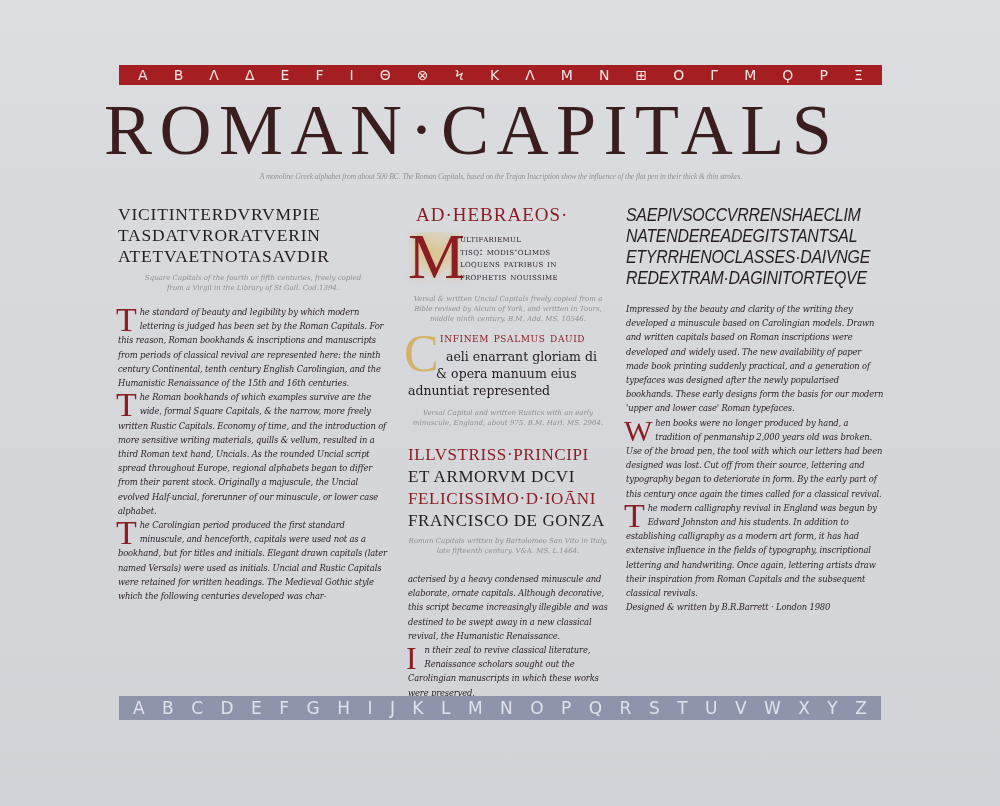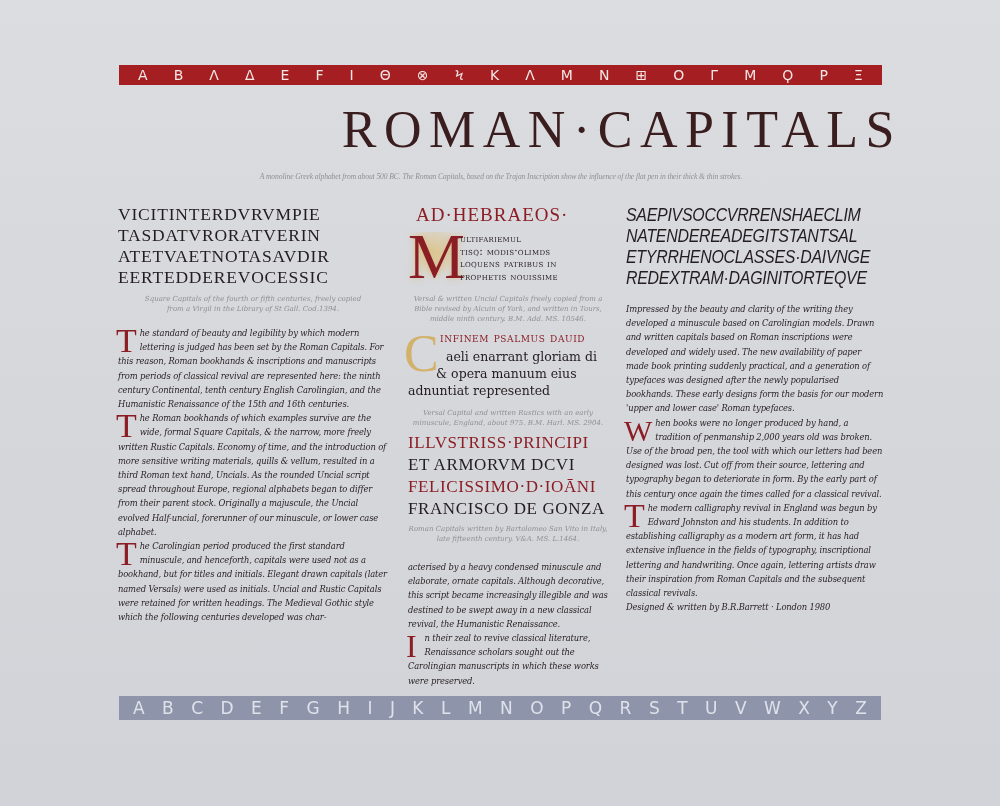--- a/index.html
+++ b/index.html
@@ -18,23 +18,23 @@
     position:absolute; left:119px; top:65px; width:763px; height:20px;
     background:#a51f22;
     display:flex; justify-content:space-around; align-items:center;
     padding:0 6px; box-sizing:border-box;
   }
   .greek-band span {
     color:#f2e7e6; font-family:"DejaVu Sans", sans-serif; font-size:14px; line-height:20px;
     font-weight:normal;
   }
   .title {
-    position:absolute; left:132px; top:92px; width:770px; height:76px;
-    font-family:"Liberation Serif", serif; font-size:52px; line-height:76px;
-    letter-spacing:7.5px; color:#3a1d1e; text-align:right; white-space:nowrap;
+    position:absolute; left:104px; top:92px; width:770px; height:76px;
+    font-family:"Liberation Serif", serif; font-size:72px; line-height:76px;
+    letter-spacing:7.5px; color:#3a1d1e; text-align:left; white-space:nowrap;
   }
   .subtitle {
     position:absolute; left:116px; top:172px; width:770px;
     font-family:Liberation Serif, serif; font-style:italic;
     font-size:7.6px; color:#8e8f95; text-align:center; white-space:nowrap; letter-spacing:-0.1px;
   }
   .col { position:absolute; top:204px; }
   .col1 { left:118px; width:270px; }
   .col2 { left:408px; width:200px; }
   .col3 { left:626px; width:260px; }
@@ -151,21 +151,20 @@
   </div>
 
   <div class="title">ROMAN·CAPITALS</div>
   <div class="subtitle">A monoline Greek alphabet from about 500 BC. The Roman Capitals, based on the Trajan Inscription show the influence of the flat pen in their thick &amp; thin strokes.</div>
 
   <div class="col col1">
     <div class="caps-block">
       <div>VICITINTERDVRVMPIE</div>
       <div>TASDATVRORATVERIN</div>
       <div>ATETVAETNOTASAVDIR</div>
-      <div>EERTEDDEREVOCESSIC</div>
     </div>
     <div class="caption" style="margin-top:6px; padding:0 18px;">Square Capitals of the fourth or fifth centuries, freely copied from a Virgil in the Library of St Gall. Cod.1394.</div>
 
     <div class="body-text" style="margin-top:12px;">
       <p class="para">
         <span class="dropcap">T</span>
         <span>he standard of beauty and legibility by which modern lettering is judged has been set by the Roman Capitals. For this reason, Roman bookhands &amp; inscriptions and manuscripts from periods of classical revival are represented here: the ninth century Continental, tenth century English Carolingian, and the Humanistic Renaissance of the 15th and 16th centuries.</span>
       </p>
       <p class="para" style="clear:both;">
         <span class="dropcap">T</span>
@@ -196,21 +195,21 @@
       <div class="big-C">C</div>
       <div class="psalm-title">infinem psalmus dauid</div>
       <div class="psalm-lines">
         <div>aeli enarrant gloriam di</div>
         <div>&amp; opera manuum eius</div>
         <div>adnuntiat represented</div>
       </div>
     </div>
     <div class="caption">Versal Capital and written Rustics with an early minuscule, England, about 975. B.M. Harl. MS. 2904.</div>
 
-    <div class="humanist-block" style="margin-top:4px;">
+    <div class="humanist-block" style="margin-top:16px;">
       <div class="red">ILLVSTRISS·PRINCIPI</div>
       <div class="black">ET ARMORVM DCVI</div>
       <div class="red">FELICISSIMO·D·IOĀNI</div>
       <div class="black">FRANCISCO DE GONZA</div>
     </div>
     <div class="caption">Roman Capitals written by Bartolomeo San Vito in Italy, late fifteenth century. V&amp;A. MS. L.1464.</div>
 
     <div class="body-text" style="margin-top:16px;">
       <p class="para">
         <span>acterised by a heavy condensed minuscule and elaborate, ornate capitals. Although decorative, this script became increasingly illegible and was destined to be swept away in a new classical revival, the Humanistic Renaissance.</span>

